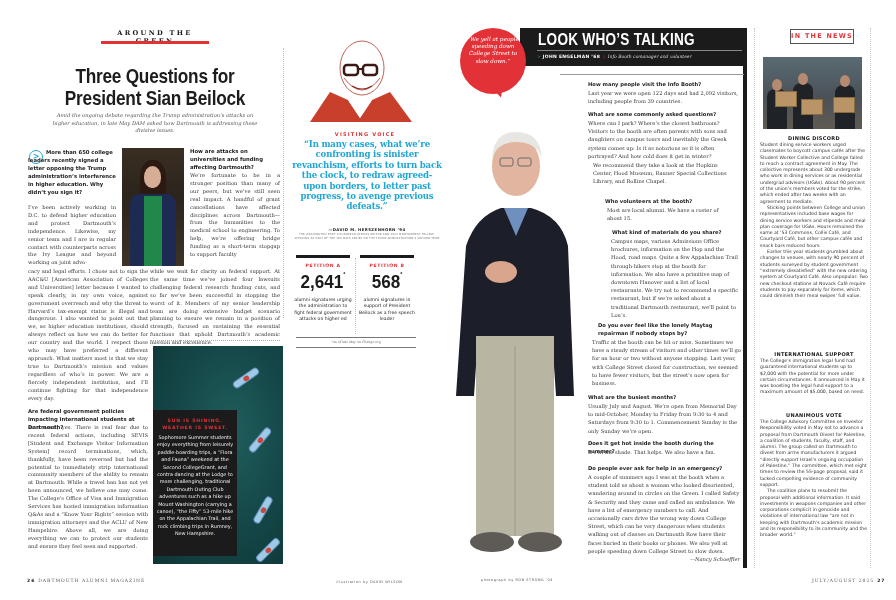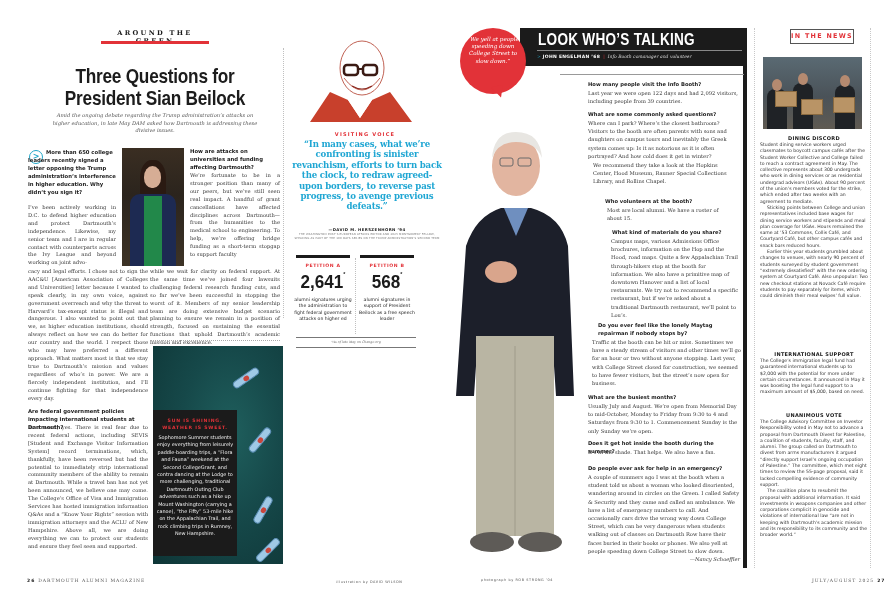--- a/index.html
+++ b/index.html
@@ -186,21 +186,21 @@
   <path d="M10 92 L30 62 L48 70 L60 88 L72 70 L90 62 L112 92 Z" fill="#c8402c"></path>
   <path d="M48 70 L60 88 L72 70 Z" fill="#ffffff"></path>
   <ellipse cx="62" cy="38" rx="22" ry="27" fill="#ffffff" stroke="#b03a28" stroke-width="0.8"></ellipse>
   <path d="M44 48 Q62 72 80 48" fill="none" stroke="#b03a28" stroke-width="0.8"></path>
   <rect x="44" y="35" width="14" height="10" rx="3" fill="none" stroke="#3a1a14" stroke-width="2.5"></rect>
   <rect x="63" y="35" width="14" height="10" rx="3" fill="none" stroke="#3a1a14" stroke-width="2.5"></rect>
   <line x1="58" y1="39" x2="63" y2="39" stroke="#3a1a14" stroke-width="2"></line>
   <path d="M52 56 Q62 62 72 56" fill="none" stroke="#8a2a20" stroke-width="1.2"></path>
 </svg>
 <div class="abs" id="voice-kicker">VISITING VOICE</div>
-<div class="abs" id="voice-quote">“In many cases, what we’re confronting is sinister revanchism, efforts to turn back the clock, to redraw agreed-upon borders, to reverse past progress, to avenge previous defeats.”</div>
+<div class="abs" id="voice-quote">“In many cases, what we’re confronting is sinister revanchism, efforts to turn back the clock, to redraw agreed-upon borders, to letter past progress, to avenge previous defeats.”</div>
 <div class="abs" id="voice-attrib">—DAVID M. HERSZENHORN ’94</div>
 <div class="abs" id="voice-attrib-note">THE WASHINGTON POST’S EUROPEAN AFFAIRS EDITOR AND 2025 MONTGOMERY FELLOW, SPEAKING AS PART OF THE 100 DAYS SERIES ON THE TRUMP ADMINISTRATION’S SECOND TERM</div>
 
 <div class="abs pet-bar" id="pet-a-bar"></div>
 <div class="abs pet-label" id="pet-a-label">PETITION A</div>
 <div class="abs pet-num" id="pet-a-num"><span>2,641</span><sup>*</sup></div>
 <div class="abs pet-desc" id="pet-a-desc">alumni signatures urging the administration to fight federal government attacks on higher ed</div>
 
 <div class="abs" id="pet-divider"></div>
 

